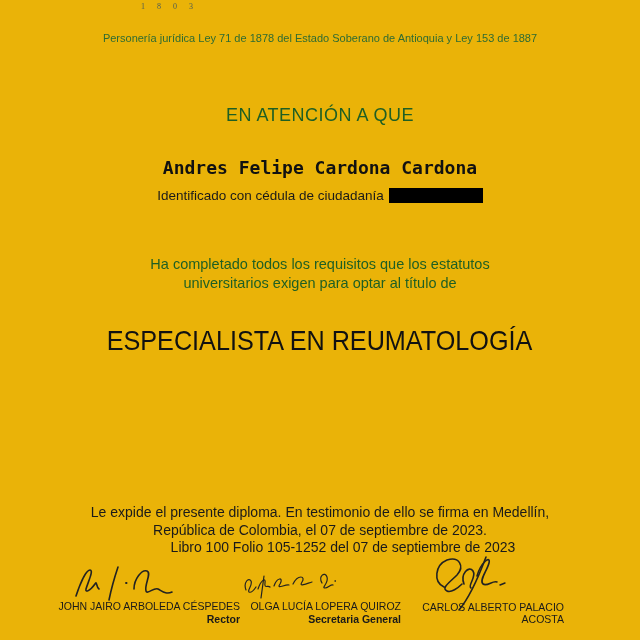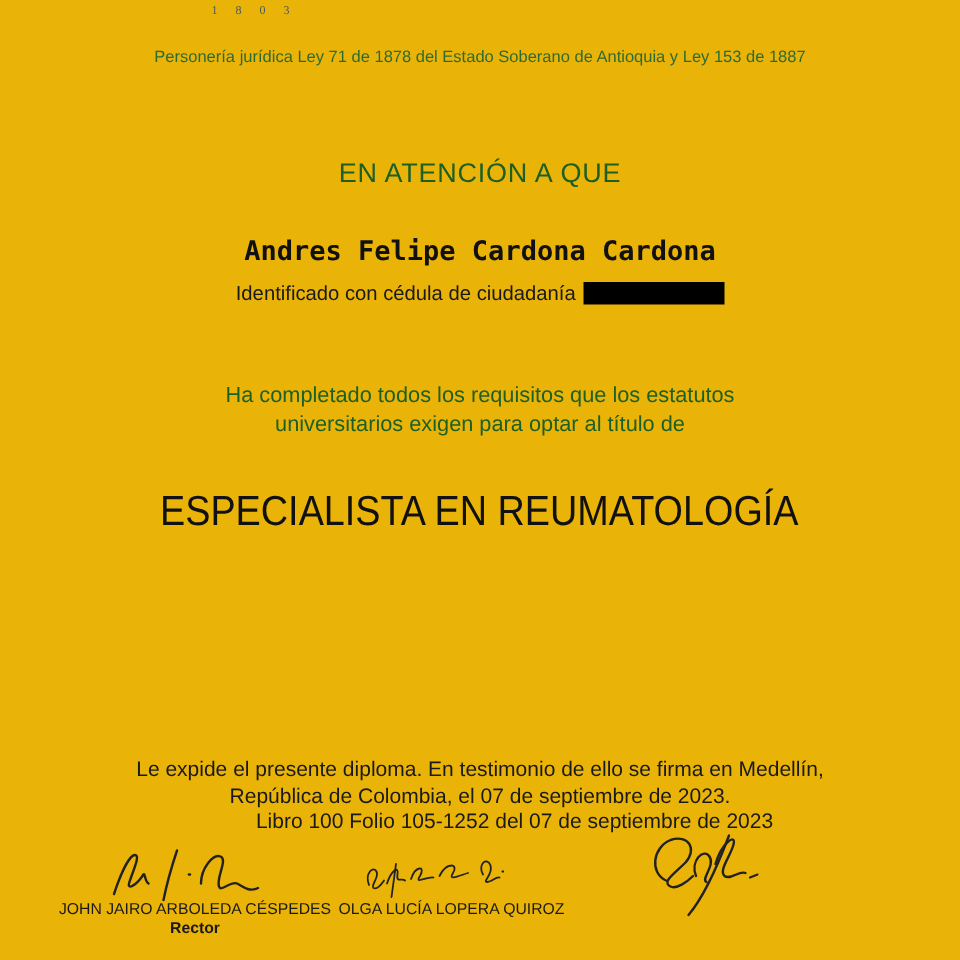--- a/index.html
+++ b/index.html
@@ -73,21 +73,21 @@
     font-size:14px;
     line-height:17.5px;
     color:#1a1a1a;
     margin-top:32px;
   }
   .issue .shifted{
     transform:translateX(23px);
   }
   .sig-block{
     position:absolute;
-    text-align:center;
+    text-align:right;
     font-size:10.5px;
     line-height:12px;
     color:#1a1a1a;
   }
   .sig-block .sig-title{margin-top:1px;font-weight:bold;}
   .sig-svg{position:absolute;}
   .sig-svg path{fill:none;stroke:#222;stroke-linecap:round;stroke-linejoin:round;}
 </style>
 </head>
 <body>
@@ -146,18 +146,20 @@
     <path stroke-width="1.4" d="M72,32 l5,-2"></path>
   </svg>
 
   <div class="sig-block" style="left:20px;top:600px;width:220px;">
     <div>JOHN JAIRO ARBOLEDA CÉSPEDES</div>
     <div class="sig-title">Rector</div>
   </div>
 
   <div class="sig-block" style="left:201px;top:600px;width:200px;">
     <div>OLGA LUCÍA LOPERA QUIROZ</div>
+    <div class="sig-title">Secretaria General</div>
   </div>
 
   <div class="sig-block" style="left:399px;top:601px;width:165px;">
+    <div>CARLOS ALBERTO PALACIO ACOSTA</div>
   </div>
 
 </div>
 
 </body></html>

